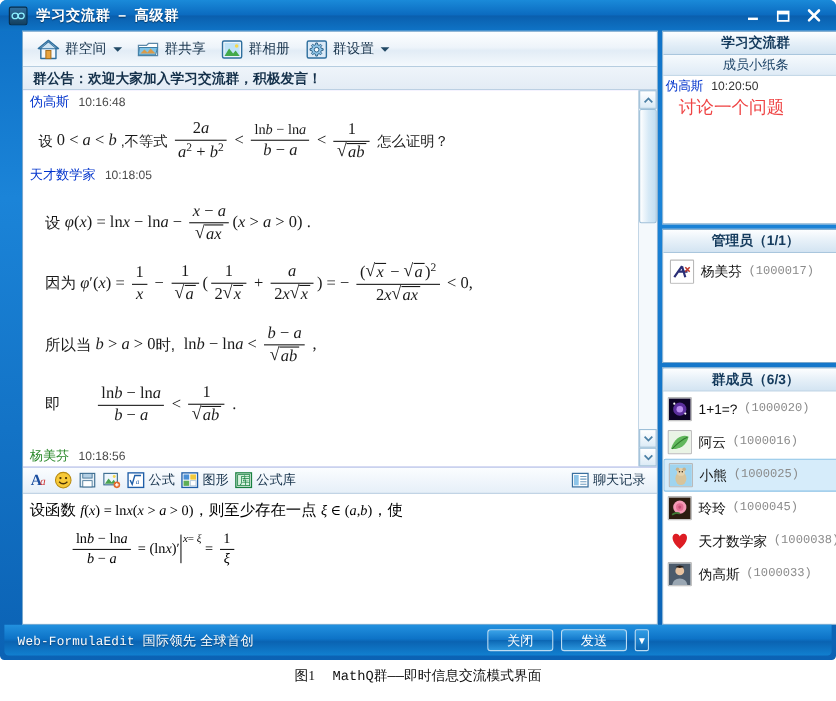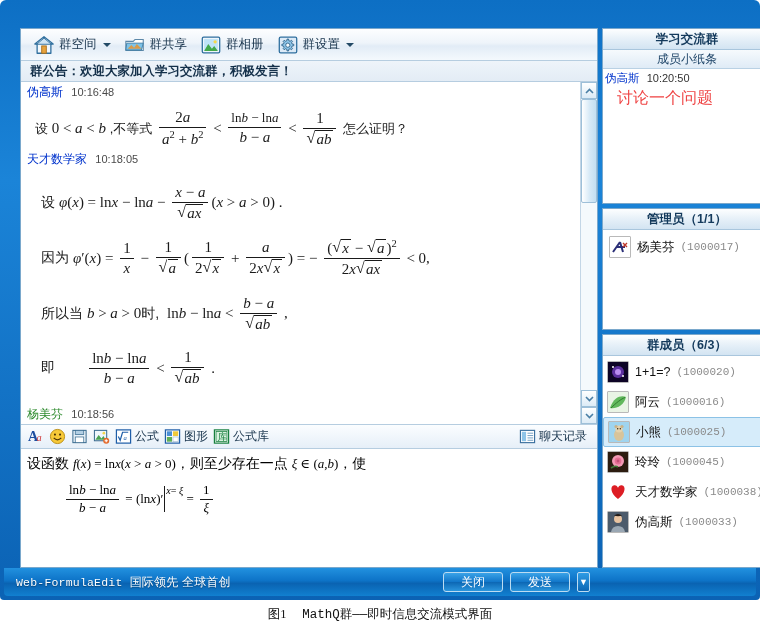--- a/index.html
+++ b/index.html
@@ -304,20 +304,47 @@
     font-family:"Liberation Serif","DejaVu Serif", serif;
     white-space: nowrap;
   }
   .caption .mono { font-family:"Liberation Mono","DejaVu Sans Mono",monospace; }
 </style>
 </head>
 <body>
 
 <div class="app-window">
 
+  <div class="titlebar">
+    <div class="app-icon">
+      <svg width="13" height="9" viewBox="0 0 26 14">
+        <ellipse cx="7.5" cy="7" rx="5.5" ry="5" fill="none" stroke="#8df0ff" stroke-width="2.4"></ellipse>
+        <ellipse cx="18.5" cy="7" rx="5.5" ry="5" fill="none" stroke="#8df0ff" stroke-width="2.4"></ellipse>
+      </svg>
+    </div>
+    <div class="title-text">学习交流群 － 高级群</div>
+    <div class="win-buttons">
+      <div class="win-btn">
+        <svg width="11" height="11" viewBox="0 0 11 11">
+          <rect x="1" y="7" width="9" height="2.2" fill="#ffffff"></rect>
+        </svg>
+      </div>
+      <div class="win-btn">
+        <svg width="12" height="11" viewBox="0 0 12 11">
+          <rect x="1" y="1.5" width="10" height="8.5" fill="none" stroke="#ffffff" stroke-width="1.6"></rect>
+          <rect x="1" y="1.5" width="10" height="2.6" fill="#ffffff"></rect>
+        </svg>
+      </div>
+      <div class="win-btn">
+        <svg width="12" height="12" viewBox="0 0 12 12">
+          <path d="M1.5 1.5 L10.5 10.5 M10.5 1.5 L1.5 10.5" stroke="#ffffff" stroke-width="2.4" stroke-linecap="round"></path>
+        </svg>
+      </div>
+    </div>
+  </div>
 
   <div class="win-body">
 
     <div class="left-pane">
 
       <div class="toolbar">
 
         <div class="tb-item">
           <svg class="tb-icon" viewBox="0 0 24 24">
             <path d="M12 3 L22 11 L19.5 11 L19.5 21 L4.5 21 L4.5 11 L2 11 Z" fill="#f3f8fc" stroke="#2f6f9e" stroke-width="1.4" stroke-linejoin="round"></path>

